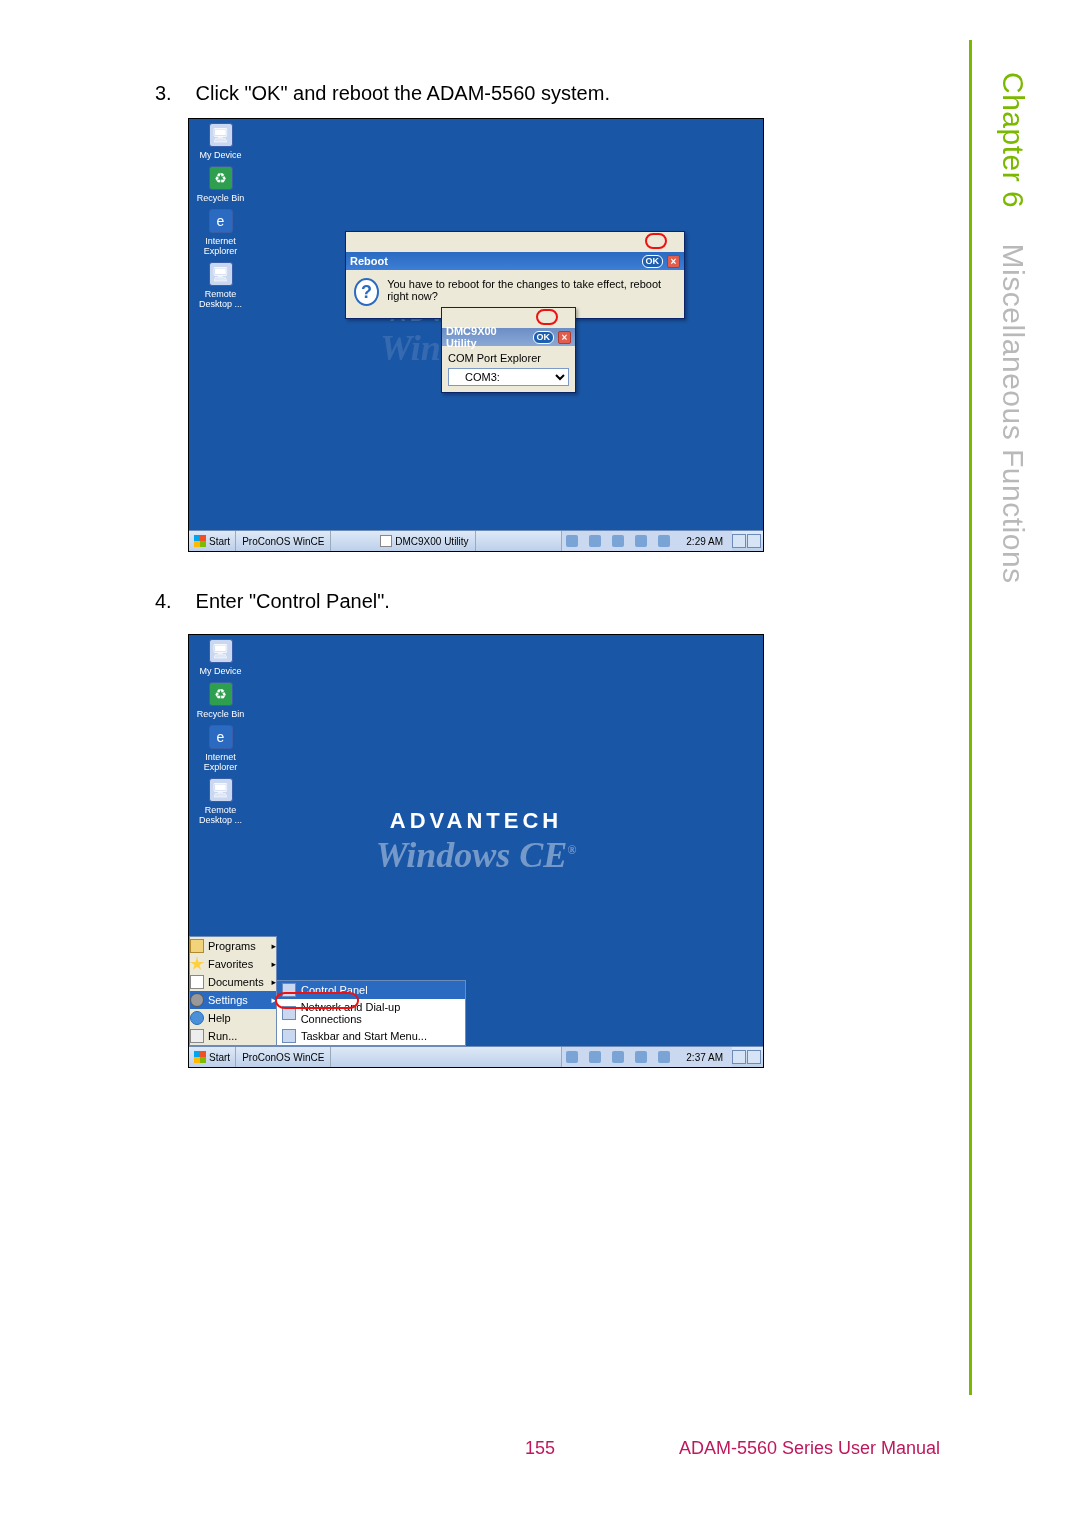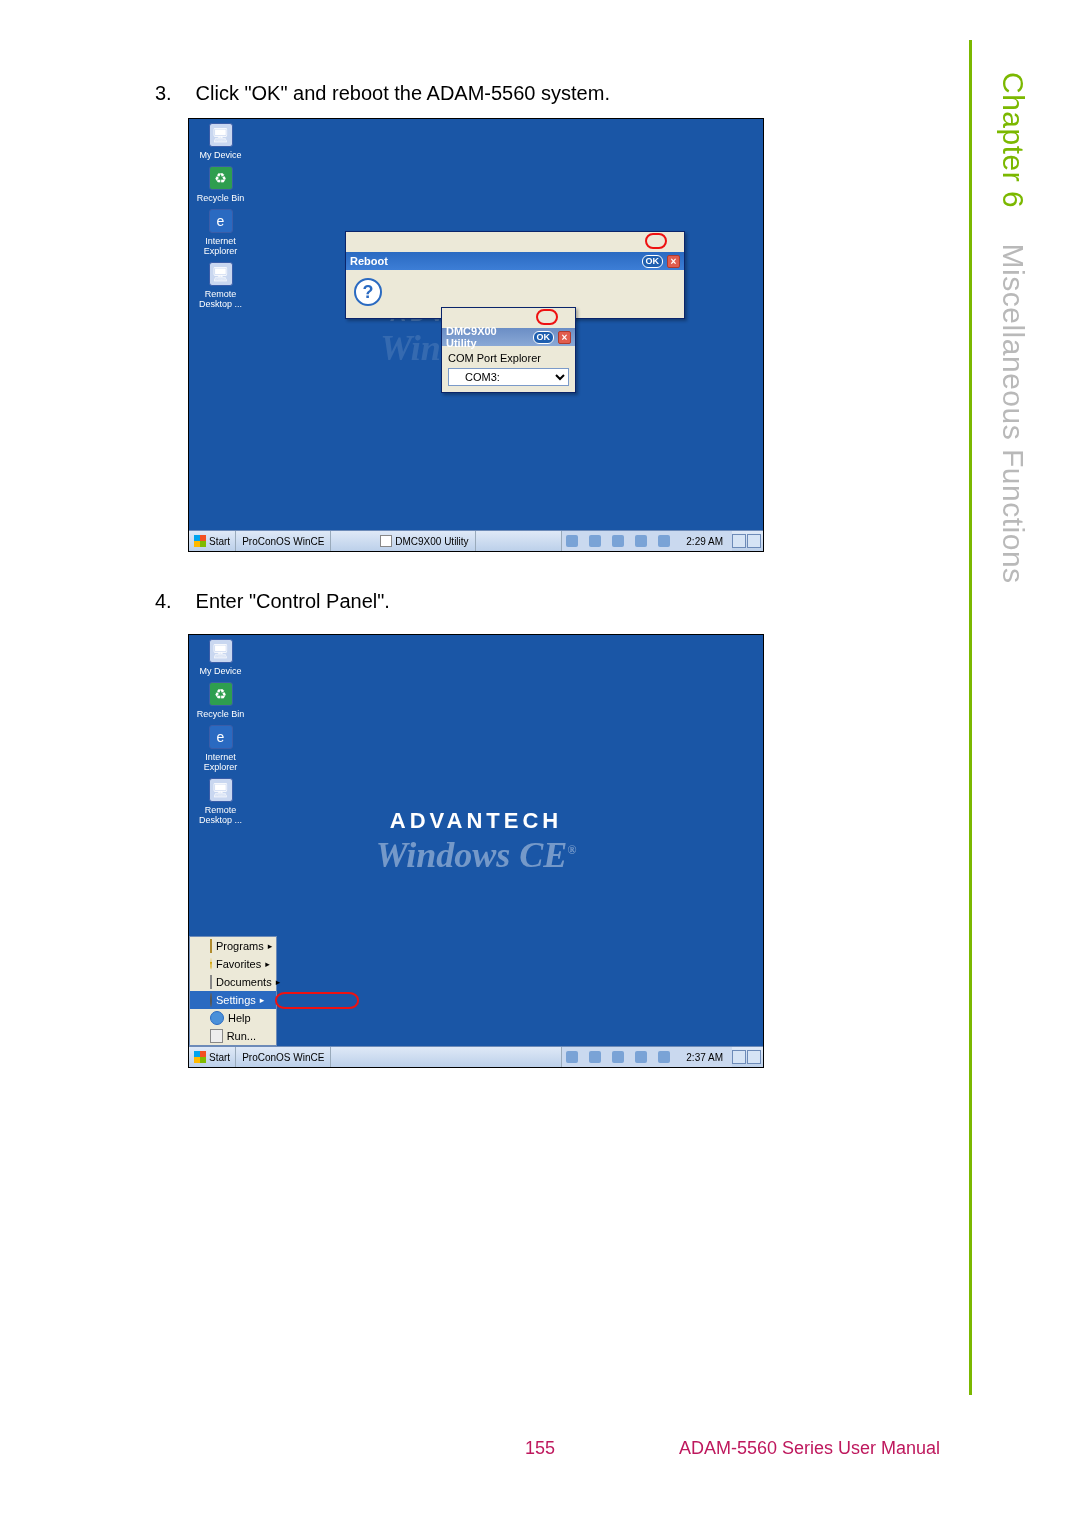--- a/index.html
+++ b/index.html
@@ -193,21 +193,21 @@
 
   
   .start-menu {
     position:absolute;
     left:0; bottom:21px;
     width:88px;
     background:#ece9d8;
     border:1px solid #6d8bb8;
     font-size:11px;
   }
-  .sm-item{ display:flex; align-items:center; justify-content:space-between; padding:2px 20px; gap:4px;}
+  .sm-item{ display:flex; align-items:center; justify-content:space-between; padding:2px 0; gap:4px;}
   .sm-item .ic{ width:14px;height:14px; display:inline-block;}
   .sm-item .lbl{ flex:1; text-align:left;}
   .sm-item .arr{ font-size:9px;}
   .sm-item.sel{ background:#2a6ac1; color:#fff;}
   .ic-programs{background:#f2d27a;border:1px solid #b08b2e;}
   .ic-fav{background:#ffcf3f;border:1px solid #c79a00; clip-path: polygon(50% 0,61% 35%,98% 35%,68% 57%,79% 91%,50% 70%,21% 91%,32% 57%,2% 35%,39% 35%);}
   .ic-docs{background:#fff;border:1px solid #888;}
   .ic-settings{background:#999;border:1px solid #555;border-radius:50%;}
   .ic-help{background:#4a90d9;border:1px solid #2a6ac1;border-radius:50%;}
   .ic-run{background:#eee;border:1px solid #888;}
@@ -280,20 +280,21 @@
     </div>
 
     <div class="dlg reboot-dlg">
       <div class="dlg-title">
         <span class="ttl">Reboot</span>
         <span class="dlg-btn">OK</span>
         <span class="dlg-close">×</span>
       </div>
       <div class="dlg-body">
         <div class="dlg-qicon">?</div>
+        <div>You have to reboot for the changes to take effect, reboot right now?</div>
       </div>
       <div class="red-ring ring-ok1" style="right:17px;top:1px"></div>
     </div>
 
     <div class="dlg util-dlg">
       <div class="dlg-title">
         <span class="ttl">DMC9X00 Utility</span>
         <span class="dlg-btn">OK</span>
         <span class="dlg-close">×</span>
       </div>
@@ -389,20 +390,34 @@
       <div class="sm-item">
           <span class="ic ic-help"></span>
           <span class="lbl">Help</span>
         </div>
       <div class="sm-item">
           <span class="ic ic-run"></span>
           <span class="lbl">Run...</span>
         </div>
     </div>
 
+    <div class="sub-menu">
+      <div class="sub-item sel">
+          <span class="sub-ic"></span>
+          <span>Control Panel</span>
+        </div>
+      <div class="sub-item">
+          <span class="sub-ic"></span>
+          <span>Network and Dial-up Connections</span>
+        </div>
+      <div class="sub-item">
+          <span class="sub-ic"></span>
+          <span>Taskbar and Start Menu...</span>
+        </div>
+    </div>
     <div class="red-ring-cp"></div>
 
     <div class="taskbar">
       <div class="tb-start">
         <span class="flag"></span>
         <span>Start</span>
       </div>
       <div class="tb-task">
           <span>ProConOS WinCE</span>
         </div>

